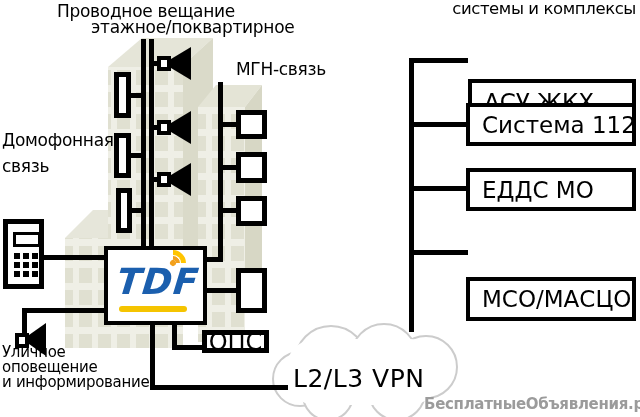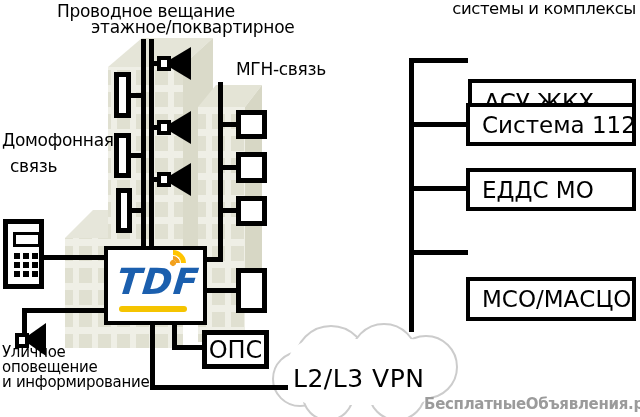--- a/index.html
+++ b/index.html
@@ -159,21 +159,21 @@
 
   <div class="wbox4" style="left:104px;top:246px;width:103px;height:79px;"></div>
   <div class="tdf-logo" style="left:117px;top:261px;">TDF</div>
   <div class="tdf-underline" style="left:119px;top:306px;width:68px;background:#f5c400;"></div>
   <div class="wifi" style="left:160px;top:250px;">
     <div class="a1"></div>
       <div class="a2"></div>
       <div class="dot"></div>
   </div>
 
-  <div class="wbox" style="left:202px;top:330px;width:67px;height:39px;display:flex;align-items:center;justify-content:center;">
+  <div class="wbox" style="left:202px;top:330px;width:67px;height:23px;display:flex;align-items:center;justify-content:center;">
     <span style="font-size:24px;">ОПС</span>
   </div>
 
   <div class="sysbox" style="left:468px;top:38px;width:168px;height:45px;margin-top:41px;">
     <span>АСУ ЖКХ</span>
   </div>
   <div class="sysbox" style="left:466px;top:103px;width:170px;height:43px;">
     <span>Система 112</span>
   </div>
   <div class="sysbox" style="left:466px;top:168px;width:170px;height:43px;">
@@ -186,21 +186,21 @@
   <div class="label" style="left:57px;top:1px;">Проводное вещание</div>
   <div class="label" style="left:43px;top:17px;margin-left:48px;">этажное/поквартирное</div>
 
   <div class="heading-right">
     <div>системы и комплексы</div>
   </div>
 
   <div class="label" style="left:236px;top:59px;">МГН-связь</div>
 
   <div class="label" style="left:2px;top:130px;">Домофонная</div>
-  <div class="label" style="left:10px;top:156px;">связь</div>
+  <div class="label" style="left:2px;top:156px;">связь</div>
 
 
   <div class="label-sm" style="left:2px;top:345px;">
     <div>Уличное</div>
     <div>оповещение</div>
     <div>и информирование</div>
   </div>
 
   <div class="watermark">БесплатныеОбъявления.рф</div>
 

